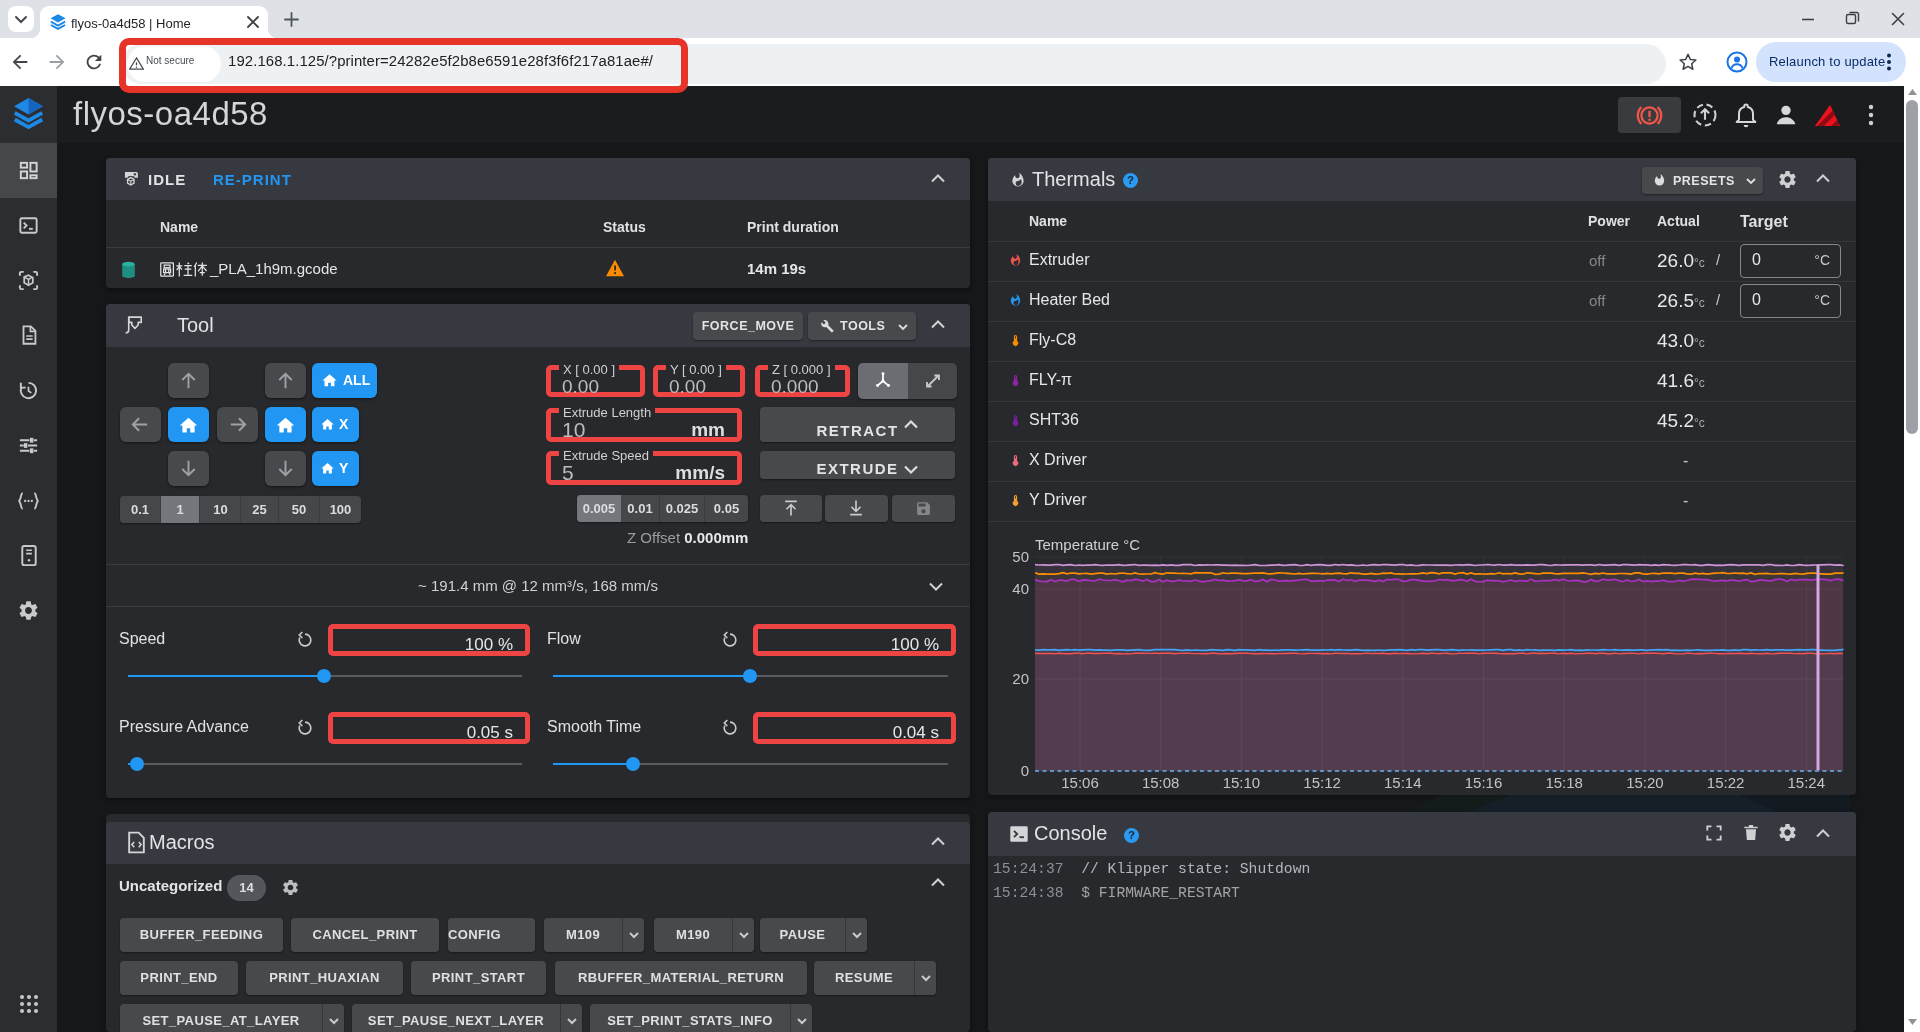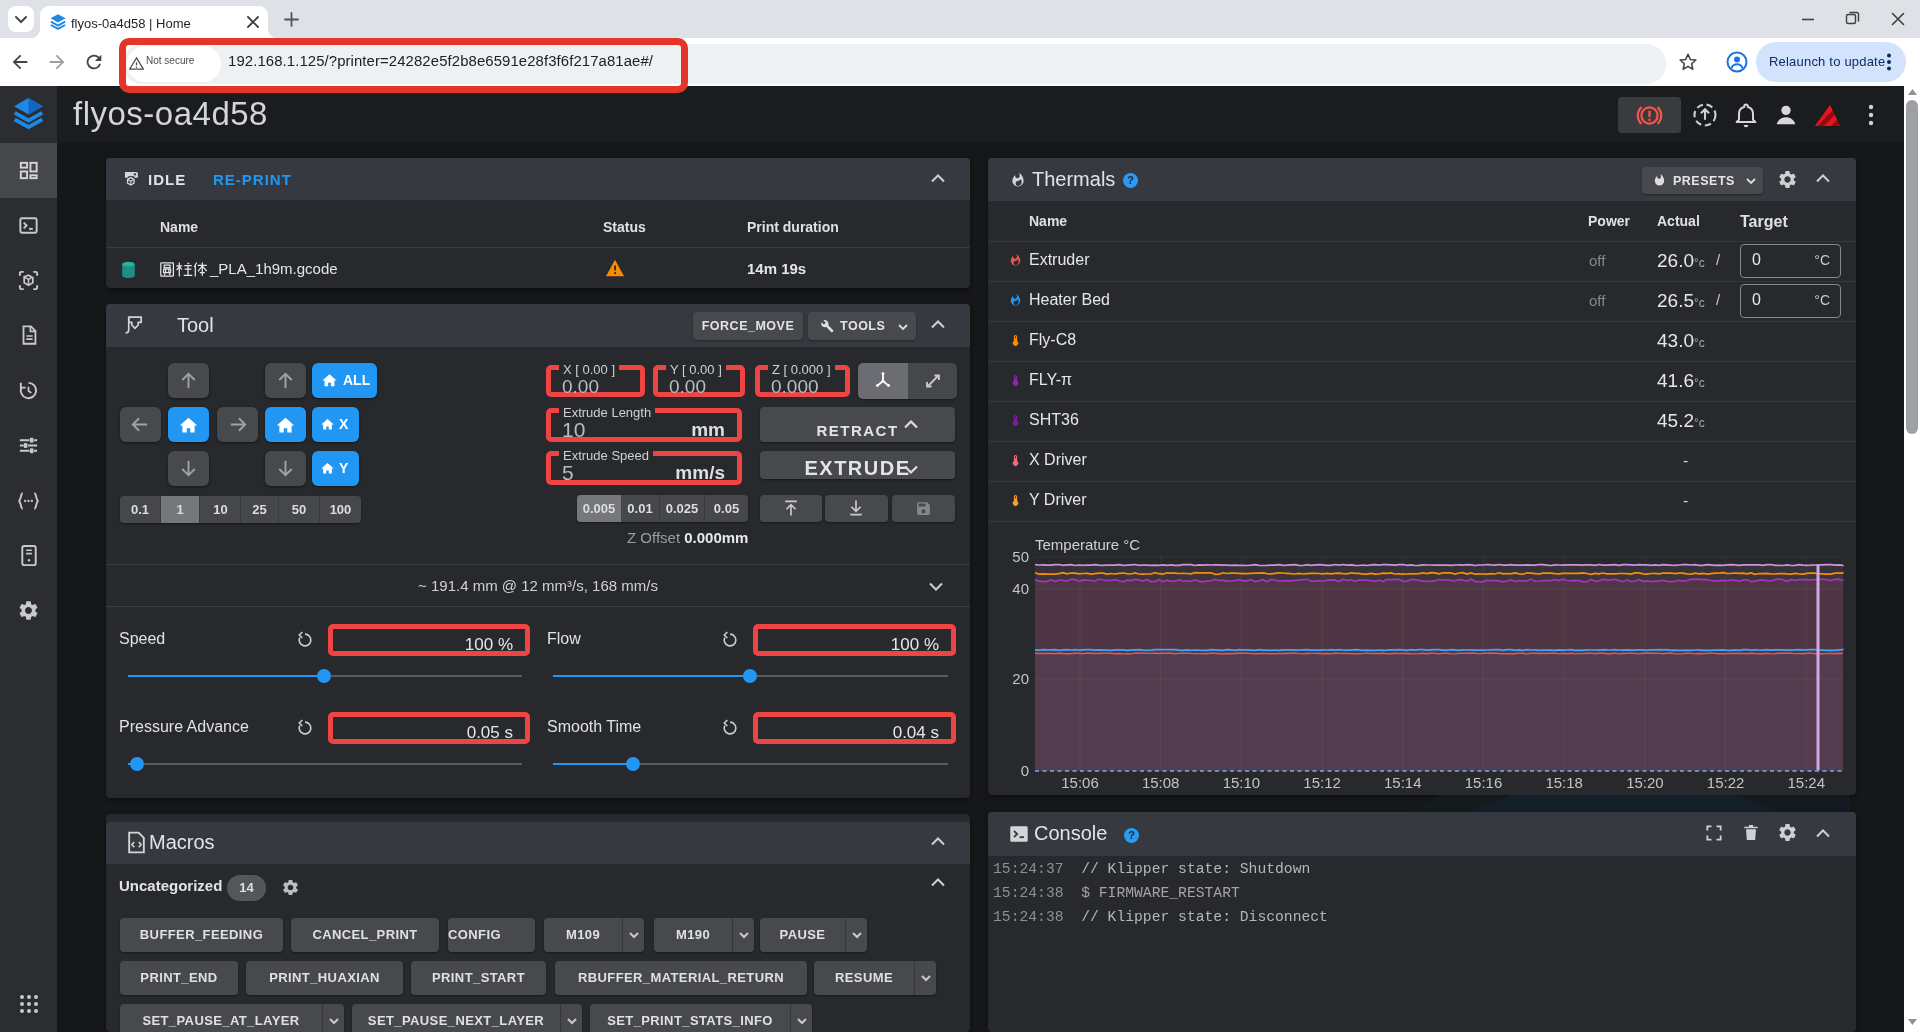--- a/index.html
+++ b/index.html
@@ -428,21 +428,21 @@
       <span style="position:absolute;left:0;width:100%;text-align:center;margin-top:6px;">RETRACT</span>
       <svg style="position:absolute;right:36px;top:11px" width="16" height="14">
         <path d="M2 9.5 L8 3.5 L14 9.5" stroke="#dcdde0" stroke-width="2.2" fill="none"></path>
       </svg>
     </div>
   <div class="olinput" style="left:440px;top:147px;width:196px;height:34px;">
       <span class="legend" style="left:8px;">Extrude Speed</span>
       <span class="val" style="left:11px;top:5px;font-size:21px;">5</span>
       <span style="position:absolute;right:12px;top:6px;font-size:19px;color:#dcdde0;font-weight:bold;">mm/s</span>
     </div>
-  <div class="gbtn" style="position:absolute;left:654px;top:147px;width:195px;height:28px;line-height:35px;font-size:20px;letter-spacing:1.5px;">
+  <div class="gbtn" style="position:absolute;left:654px;top:147px;width:195px;height:28px;line-height:35px;font-size:15px;letter-spacing:1.5px;">
       <span style="position:absolute;left:0;width:100%;text-align:center;">EXTRUDE</span>
       <svg style="position:absolute;right:36px;top:11px" width="16" height="14">
         <path d="M2 4.5 L8 10.5 L14 4.5" stroke="#dcdde0" stroke-width="2.2" fill="none"></path>
       </svg>
     </div>
 
   <div style="position:absolute;left:471px;top:191px;width:171px;height:27px;background:#46474b;border-radius:4px;box-shadow:0 1px 2px rgba(0,0,0,.4);font-size:13px;font-weight:bold;color:#dcdde0;text-align:center;line-height:27px;">
     <div style="position:absolute;left:0;top:0;width:44px;background:#75777c;border-radius:4px 0 0 4px;">0.005</div>
     <div style="position:absolute;left:44px;top:0;width:38px;">0.01</div>
     <div style="position:absolute;left:82px;top:0;width:46px;border-left:1px solid #3a3b3e;border-right:1px solid #3a3b3e;">0.025</div>
@@ -770,21 +770,20 @@
     <svg style="position:absolute;left:789px;top:10px" width="21" height="21" viewBox="0 0 24 24">
         <path fill="#cfd0d2" d="M19.14 12.94c.04-.3.06-.61.06-.94 0-.32-.02-.64-.07-.94l2.03-1.58c.18-.14.23-.41.12-.61l-1.92-3.32c-.12-.22-.37-.29-.59-.22l-2.39.96c-.5-.38-1.03-.7-1.62-.94l-.36-2.54c-.04-.24-.24-.41-.48-.41h-3.84c-.24 0-.43.17-.47.41l-.36 2.54c-.59.24-1.13.57-1.62.94l-2.39-.96c-.22-.08-.47 0-.59.22L2.74 8.87c-.12.21-.08.47.12.61l2.03 1.58c-.05.3-.09.63-.09.94s.02.64.07.94l-2.03 1.58c-.18.14-.23.41-.12.61l1.92 3.32c.12.22.37.29.59.22l2.39-.96c.5.38 1.03.7 1.62.94l.36 2.54c.05.24.24.41.48.41h3.84c.24 0 .44-.17.47-.41l.36-2.54c.59-.24 1.13-.56 1.62-.94l2.39.96c.22.08.47 0 .59-.22l1.92-3.32c.12-.22.07-.47-.12-.61l-2.01-1.58zM12 15.6c-1.98 0-3.6-1.62-3.6-3.6s1.62-3.6 3.6-3.6 3.6 1.62 3.6 3.6-1.62 3.6-3.6 3.6z"></path>
       </svg>
     <svg class="chev" style="right:21px;top:10px">
         <path d="M6 14.5 L12 8.5 L18 14.5" stroke="#cfd0d2" stroke-width="2" fill="none"></path>
       </svg>
   </div>
   <div class="mono" style="position:absolute;left:5px;top:45px;font-size:14.7px;line-height:24px;color:#b3b7bd;">
     <div><span style="color:#8d9096">15:24:37</span>&nbsp;&nbsp;// Klipper state: Shutdown</div>
     <div><span style="color:#8d9096">15:24:38</span>&nbsp;&nbsp;<span style="color:#a3a3a3">$ FIRMWARE_RESTART</span></div>
-    <div><span style="color:#8d9096">15:24:38</span>&nbsp;&nbsp;// Klipper state: Disconnect</div>
   </div>
 </div>
 
 <div id="sbtrack"></div>
 <div id="sbthumb"></div>
 <svg style="position:absolute;left:1908px;top:89px" width="9" height="6">
     <path d="M4.5 0 L9 6 H0Z" fill="#8f9398"></path>
   </svg>
 <svg style="position:absolute;left:1908px;top:1019px" width="9" height="6">
     <path d="M4.5 6 L9 0 H0Z" fill="#8f9398"></path>

